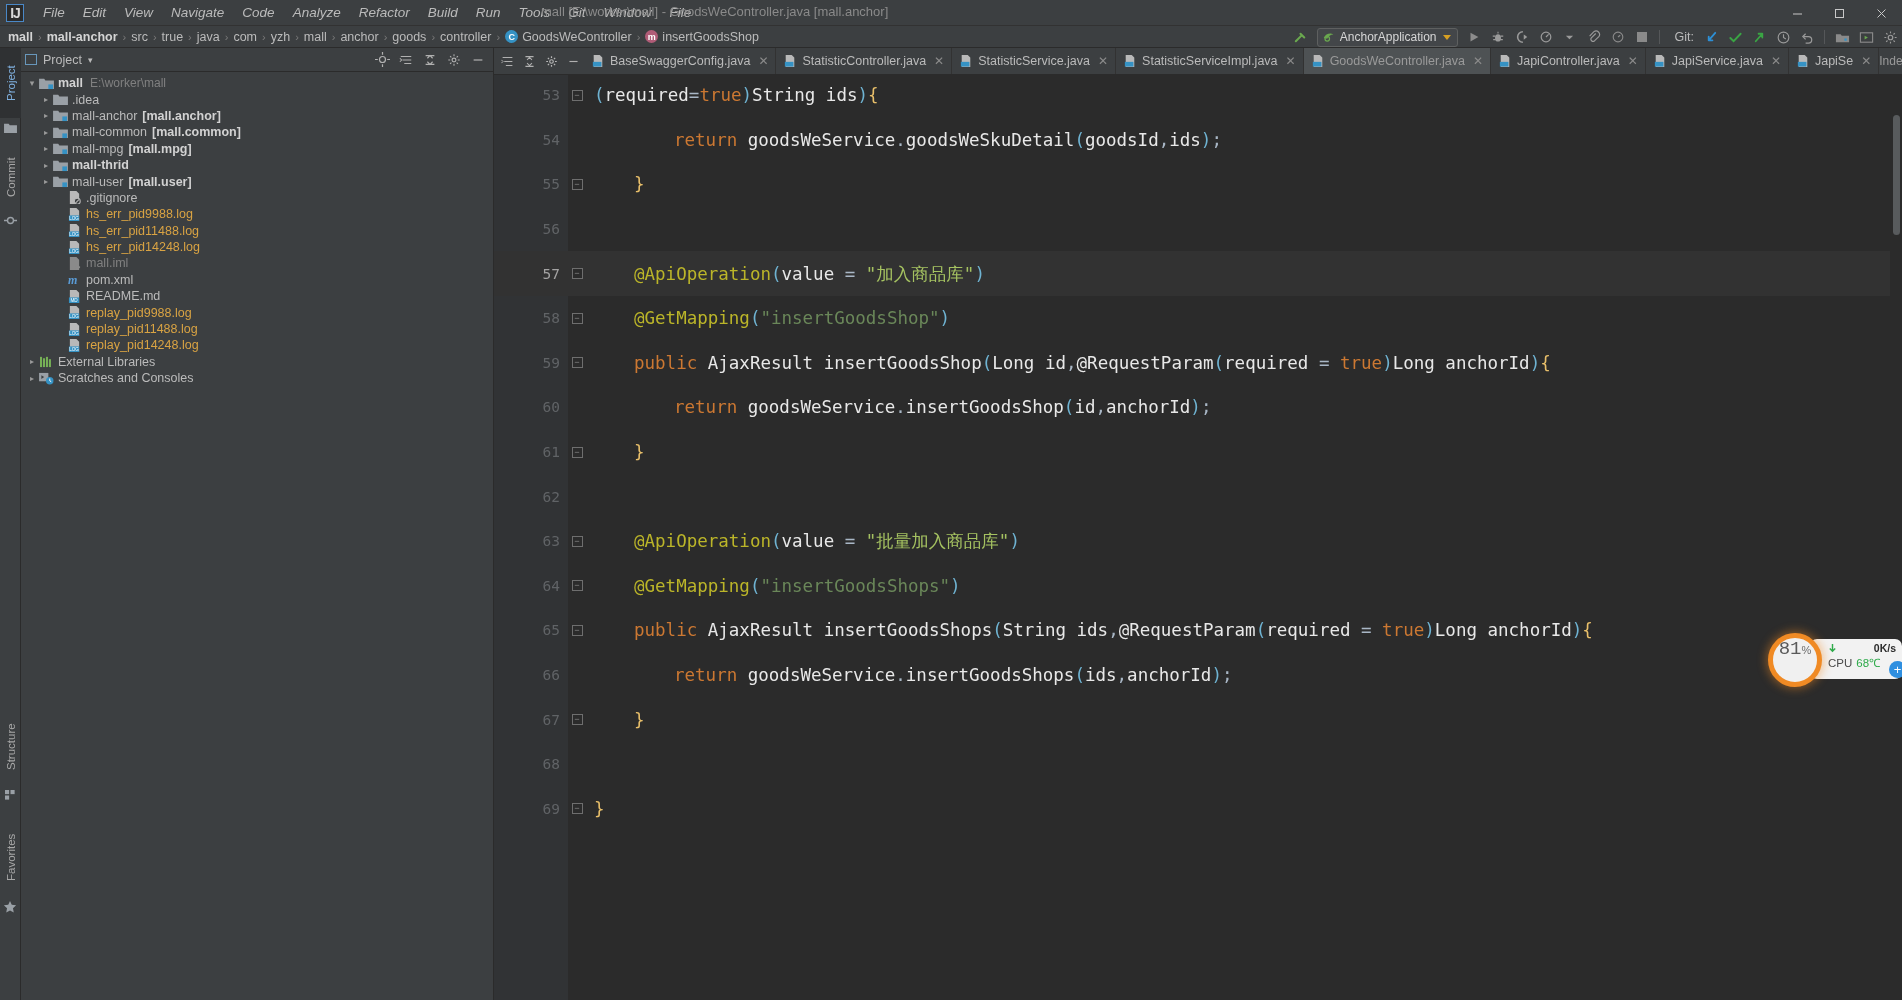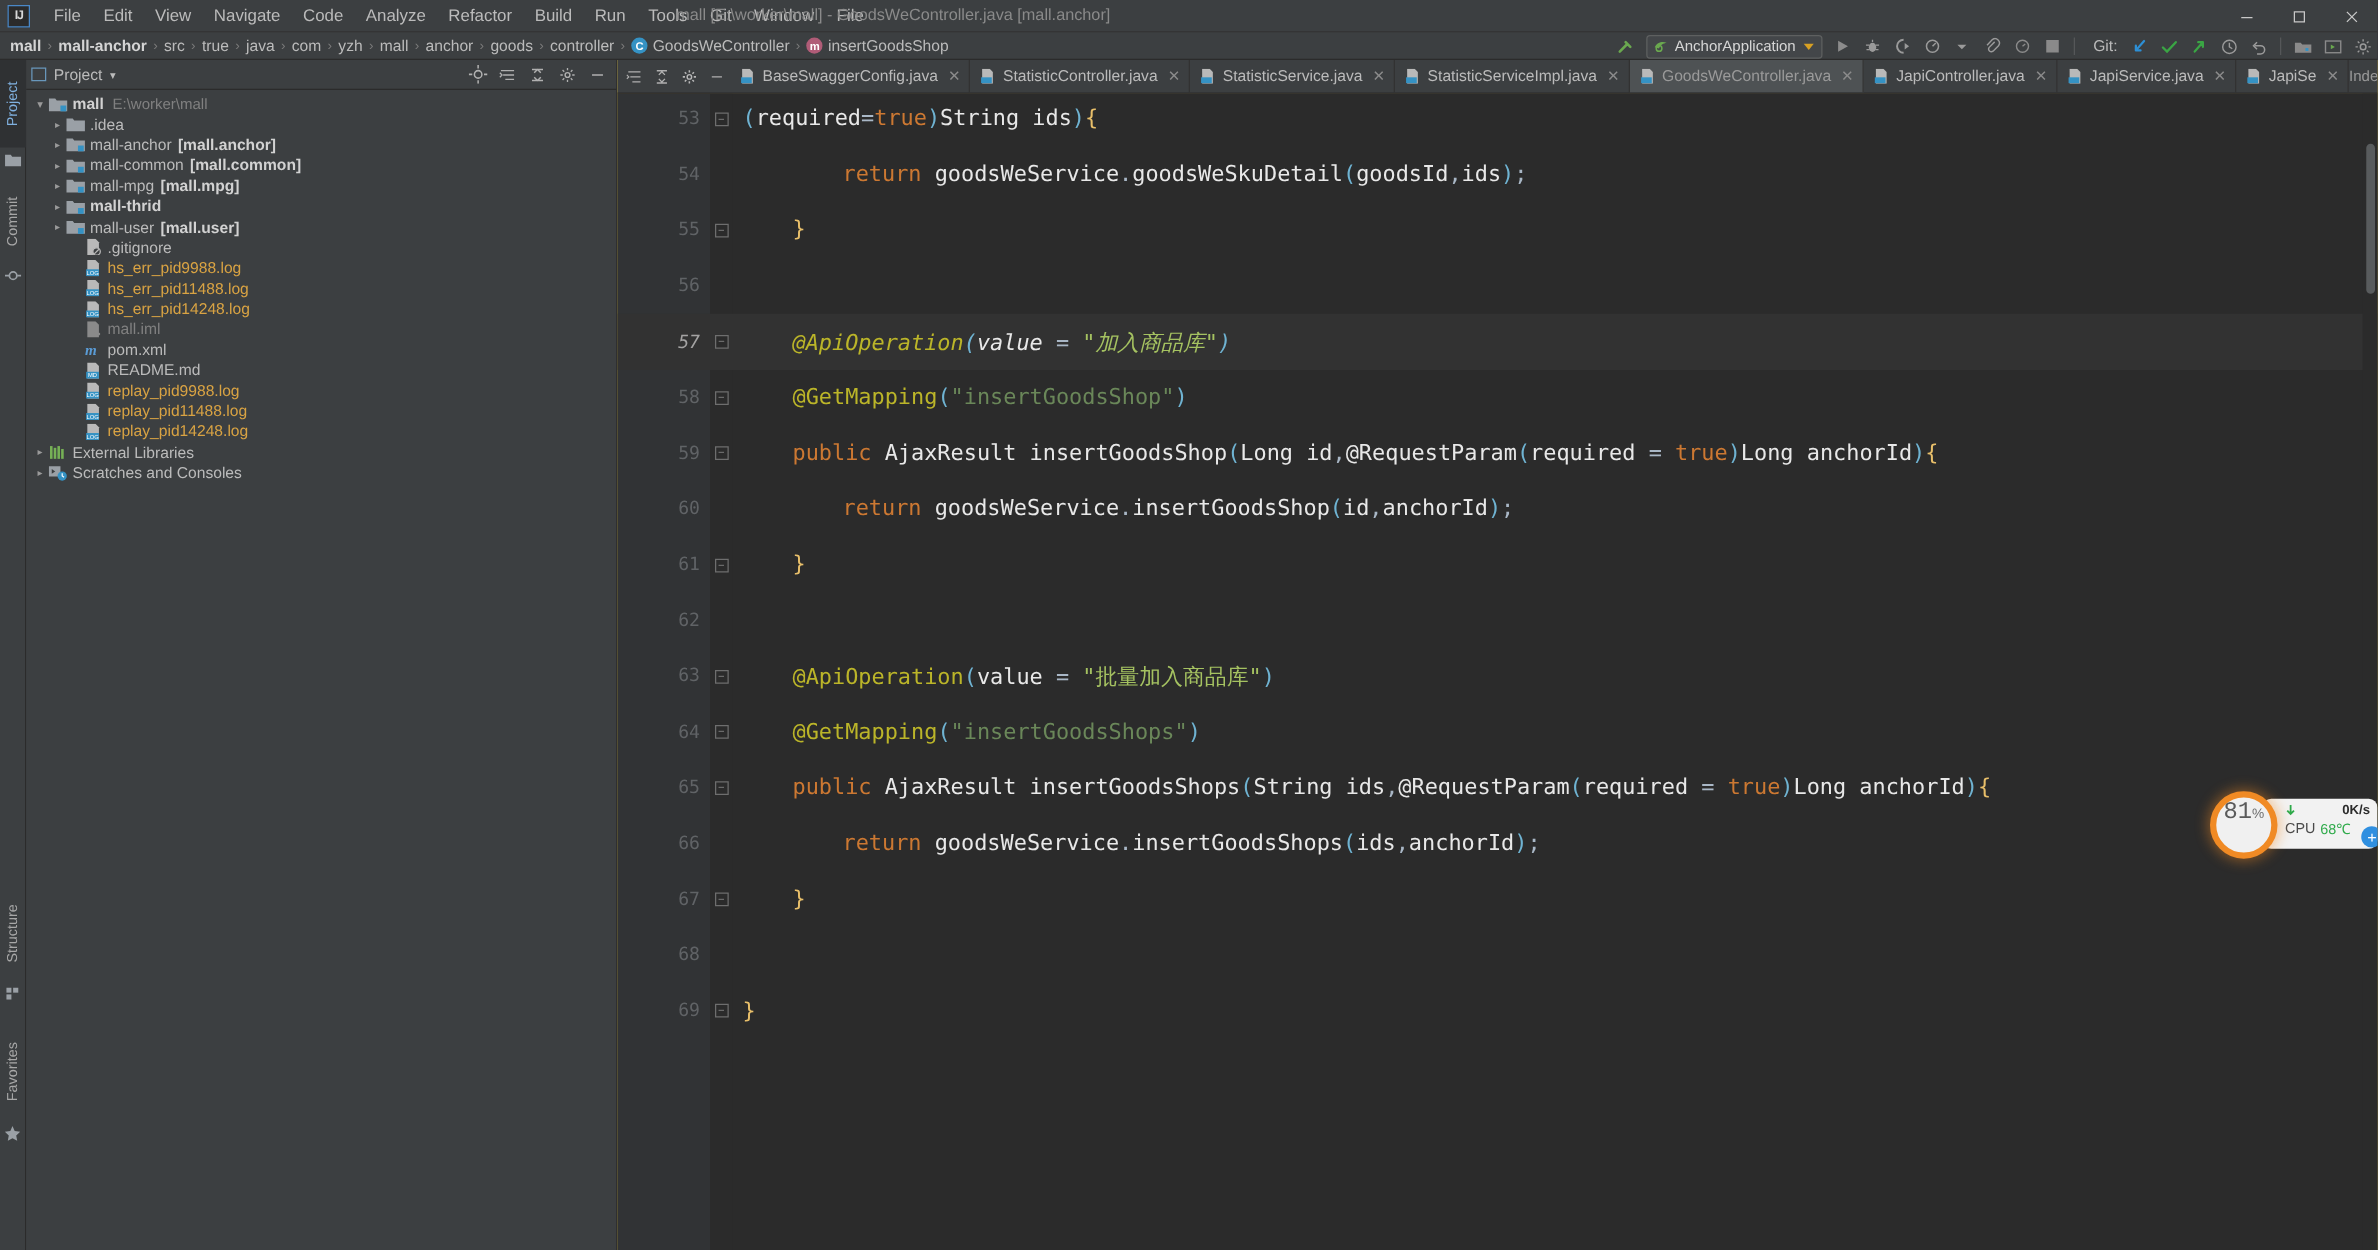--- a/index.html
+++ b/index.html
@@ -16,23 +16,23 @@
   .menubar {
     position: absolute; left: 0; top: 0; width: 1902px; height: 26px;
     background: #3c3f41; display: flex; align-items: center;
     border-bottom: 1px solid #323232;
   }
   .ij-logo {
     width: 18px; height: 18px; margin-left: 6px; margin-right: 10px;
     border: 1.5px solid #4a88c7; background: #2b2b2b; position: relative;
     display:flex; align-items:center; justify-content:center;
   }
-  .ij-logo span { color:#d8d8d8; font-size:10px; font-weight:700; letter-spacing:-1px;}
+  .ij-logo span { color:#d8d8d8; font-size:14px; font-weight:700; letter-spacing:-1px;}
   .menu-item {
-    color: #bbbbbb; font-size: 13.5px; padding: 3px 9px; cursor: default; white-space: nowrap;
+    color: #bbbbbb; font-size: 13.5px; padding: 3px 9px; cursor: default; white-space: nowrap; font-style: italic;
   }
   .win-title {
     position:absolute; left: 541px; top: 4px;
     color: #8a8a8a; font-size: 13px; white-space: nowrap;
   }
   .win-controls { position:absolute; right: 0; top: 0; height: 26px; display:flex; }
   .win-btn { width: 42px; height: 26px; display:flex; align-items:center; justify-content:center;
              color:#c0c0c0; font-size: 13px; }
 
   
@@ -111,21 +111,21 @@
   .etab.active { background:#4e5254; color:#9a9a9a; }
   .etab .jico { width:12px; height:12px; position:relative; }
   .etab .x { color:#8b8b8b; font-size:12px; margin-left:2px; }
   .indexing { margin-left:auto; color:#9a9a9a; font-size:12px; display:flex; align-items:center; padding-right:8px;}
 
   .code-wrap { position:absolute; left:0; top:27px; width:1408px; height:925px; background:#2b2b2b;
                overflow:hidden; }
   .gutter { position:absolute; left:0; top:0; width:74px; height:100%; background:#313335; }
   .fold-col { position:absolute; left:74px; top:0; width:18px; height:100%; background:#2b2b2b; }
   .codeline { position:absolute; left:0; width:1408px; height:44.6px; display:flex; align-items:center; }
-  .codeline.cur { background:#323232;font-style:italic; }
+  .codeline.cur { background:#323232; }
   .lnum { position:absolute; left:0; width:66px; text-align:right; color:#606366;
           font-family:"DejaVu Sans Mono", monospace; font-size:14.5px; }
   .lnum.cur { color:#a4a3a3; }
   .fold { position:absolute; left:77px; width:12px; height:12px; color:#707070;
           font-size:9px; display:flex; align-items:center; justify-content:center;}
   .fold-box { border:1px solid #6e6e6e; width:11px; height:11px; display:flex; align-items:center;
               justify-content:center; line-height:1; color:#8a8a8a; font-size:9px; background:#2b2b2b;}
   .ctext { position:absolute; left:100px; font-family:"DejaVu Sans Mono", monospace;
            font-size:17.5px; white-space:pre; color:#a9b7c6; letter-spacing:0px; }
   .k  { color:#cc7832;margin-top:28px; }

